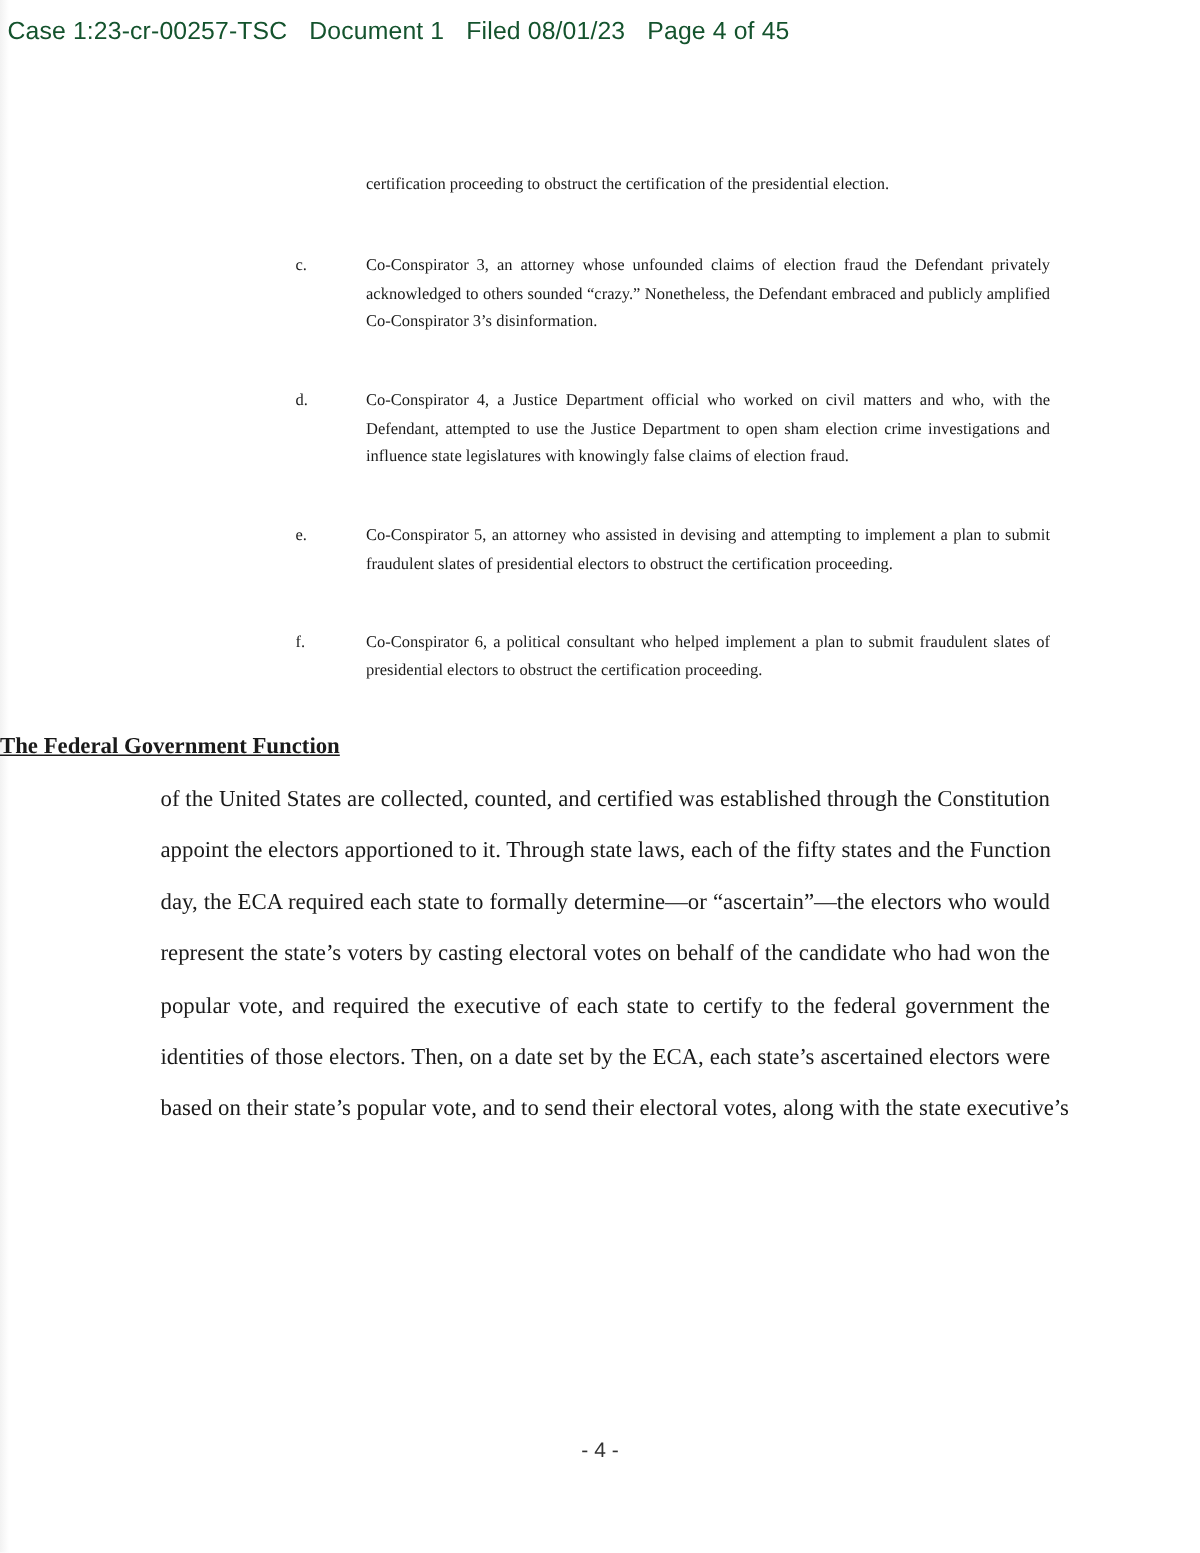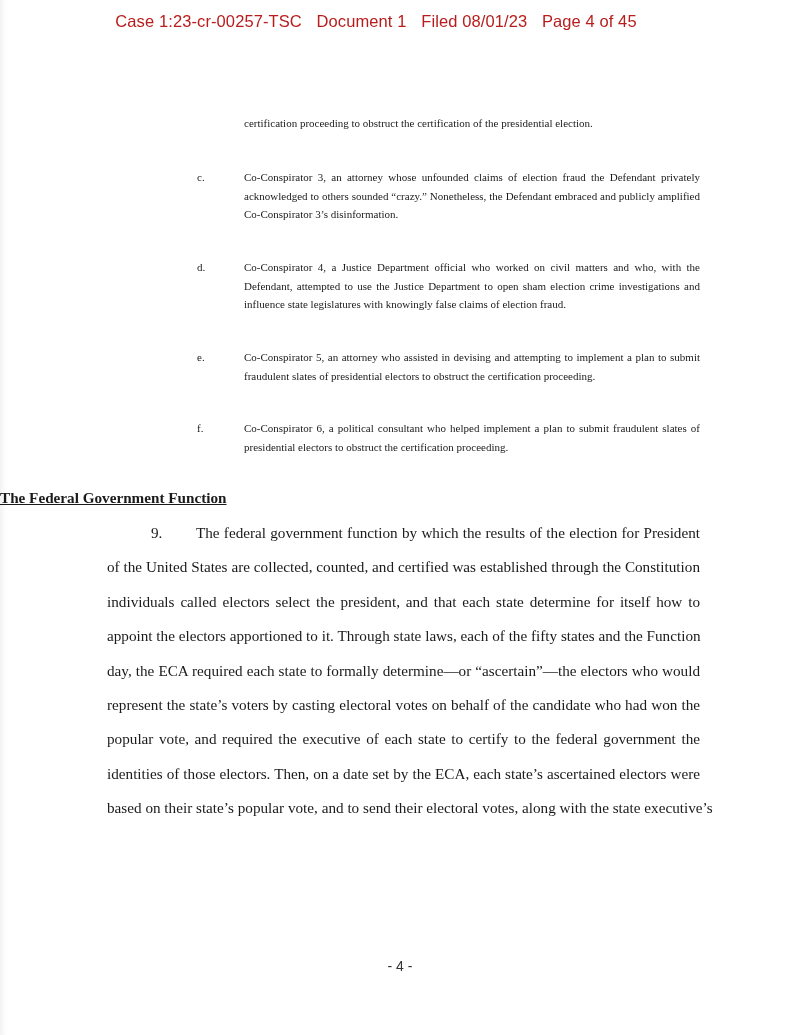--- a/index.html
+++ b/index.html
@@ -1,22 +1,22 @@
 <!DOCTYPE html>
 <html><head>
 <meta charset="utf-8">
 <style>
   html, body { margin: 0; padding: 0; background: #ffffff; }
   body { width: 800px; height: 1035px; position: relative; overflow: hidden;
          font-family: "Liberation Serif", "DejaVu Serif", serif; color: #1a1a1a; }
   .page-edge { position: absolute; left: 0; top: 0; width: 6px; height: 1035px;
                background: linear-gradient(to right, #f2f2f2, #ffffff); }
-  .header { position: absolute; top: 12px; left: 0; width: 752px; text-align: center;
+  .header { position: absolute; top: 12px; left: 0; width: 752px; 
             font-family: "Liberation Sans", "DejaVu Sans", sans-serif; font-size: 16.5px;
-            color: #b91c1c; letter-spacing: 0.1px; }
+            color: #14532d; letter-spacing: 0.1px; }
   .header span { margin: 0 5px; }
   .list { position: absolute; left: 197px; width: 503px; font-size: 11px; line-height: 18.5px; }
   .item { position: relative; padding-left: 47px; text-align: justify; }
   .item .marker { position: absolute; left: 0; top: 0; }
   .cont { text-align: justify; padding-left: 47px; }
   .heading { position: absolute; top: 489px; left: 0; width: 800px; text-align: left;
              font-weight: bold; font-size: 15.2px; text-decoration: underline; }
   .para { position: absolute; left: 107px; width: 593px; font-size: 15.2px; line-height: 34.4px;
           text-align: justify; top: 516px; }
   .para .num { display: inline-block; width: 89px; padding-left: 44px; box-sizing: border-box; }
@@ -64,23 +64,21 @@
 <div class="list" style="top:419px;">
   <div class="item">
     <span class="marker">f.</span>
     <span>Co-Conspirator 6, a political consultant who helped implement a plan to submit fraudulent slates of presidential electors to obstruct the certification proceeding.</span>
   </div>
 </div>
 
 <div class="heading">The Federal Government Function</div>
 
 <div class="para">
-  <span class="para-line"><span class="num">9.</span><span>The federal government function by which the results of the election for President</span></span>
   <span class="para-line">of the United States are collected, counted, and certified was established through the Constitution</span>
-  <span class="para-line">individuals called electors select the president, and that each state determine for itself how to</span>
   <span class="para-line">appoint the electors apportioned to it.  Through state laws, each of the fifty states and the Function</span>
   <span class="para-line">day, the ECA required each state to formally determine—or “ascertain”—the electors who would</span>
   <span class="para-line">represent the state’s voters by casting electoral votes on behalf of the candidate who had won the</span>
   <span class="para-line">popular vote, and required the executive of each state to certify to the federal government the</span>
   <span class="para-line">identities of those electors.  Then, on a date set by the ECA, each state’s ascertained electors were</span>
   <span class="para-line">based on their state’s popular vote, and to send their electoral votes, along with the state executive’s</span>
 </div>
 
 <div class="footer">- 4 -</div>
 

